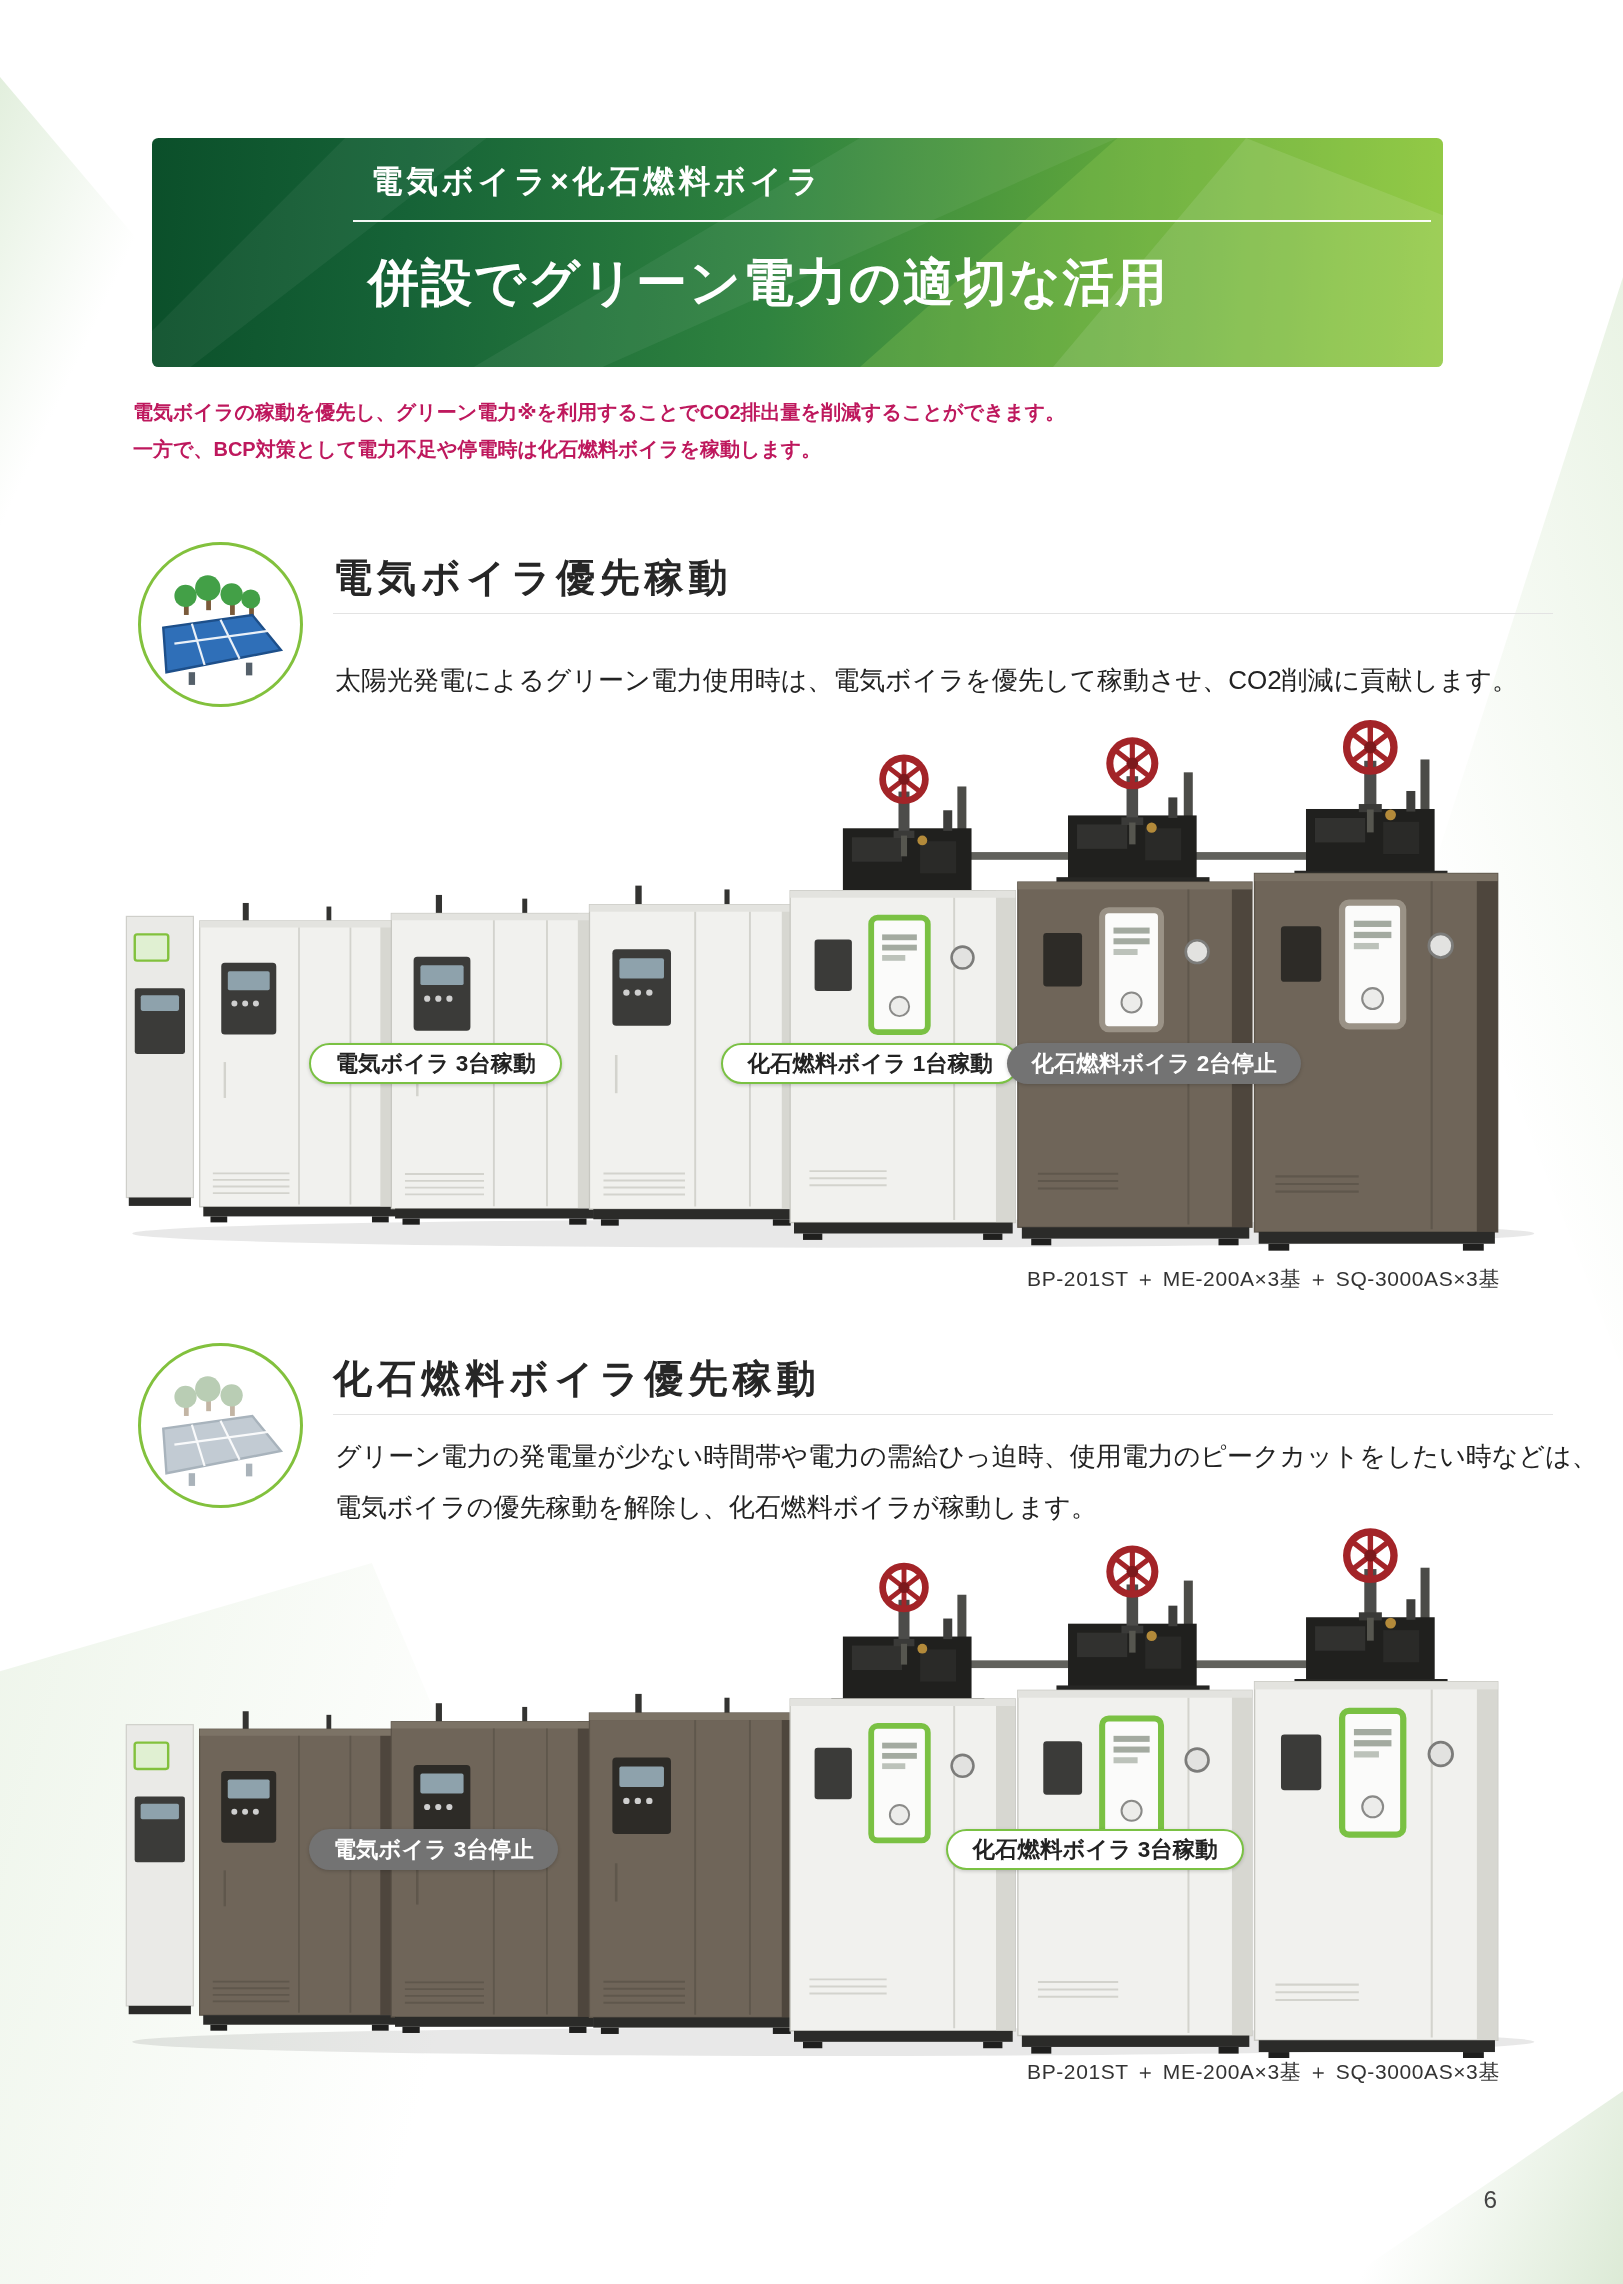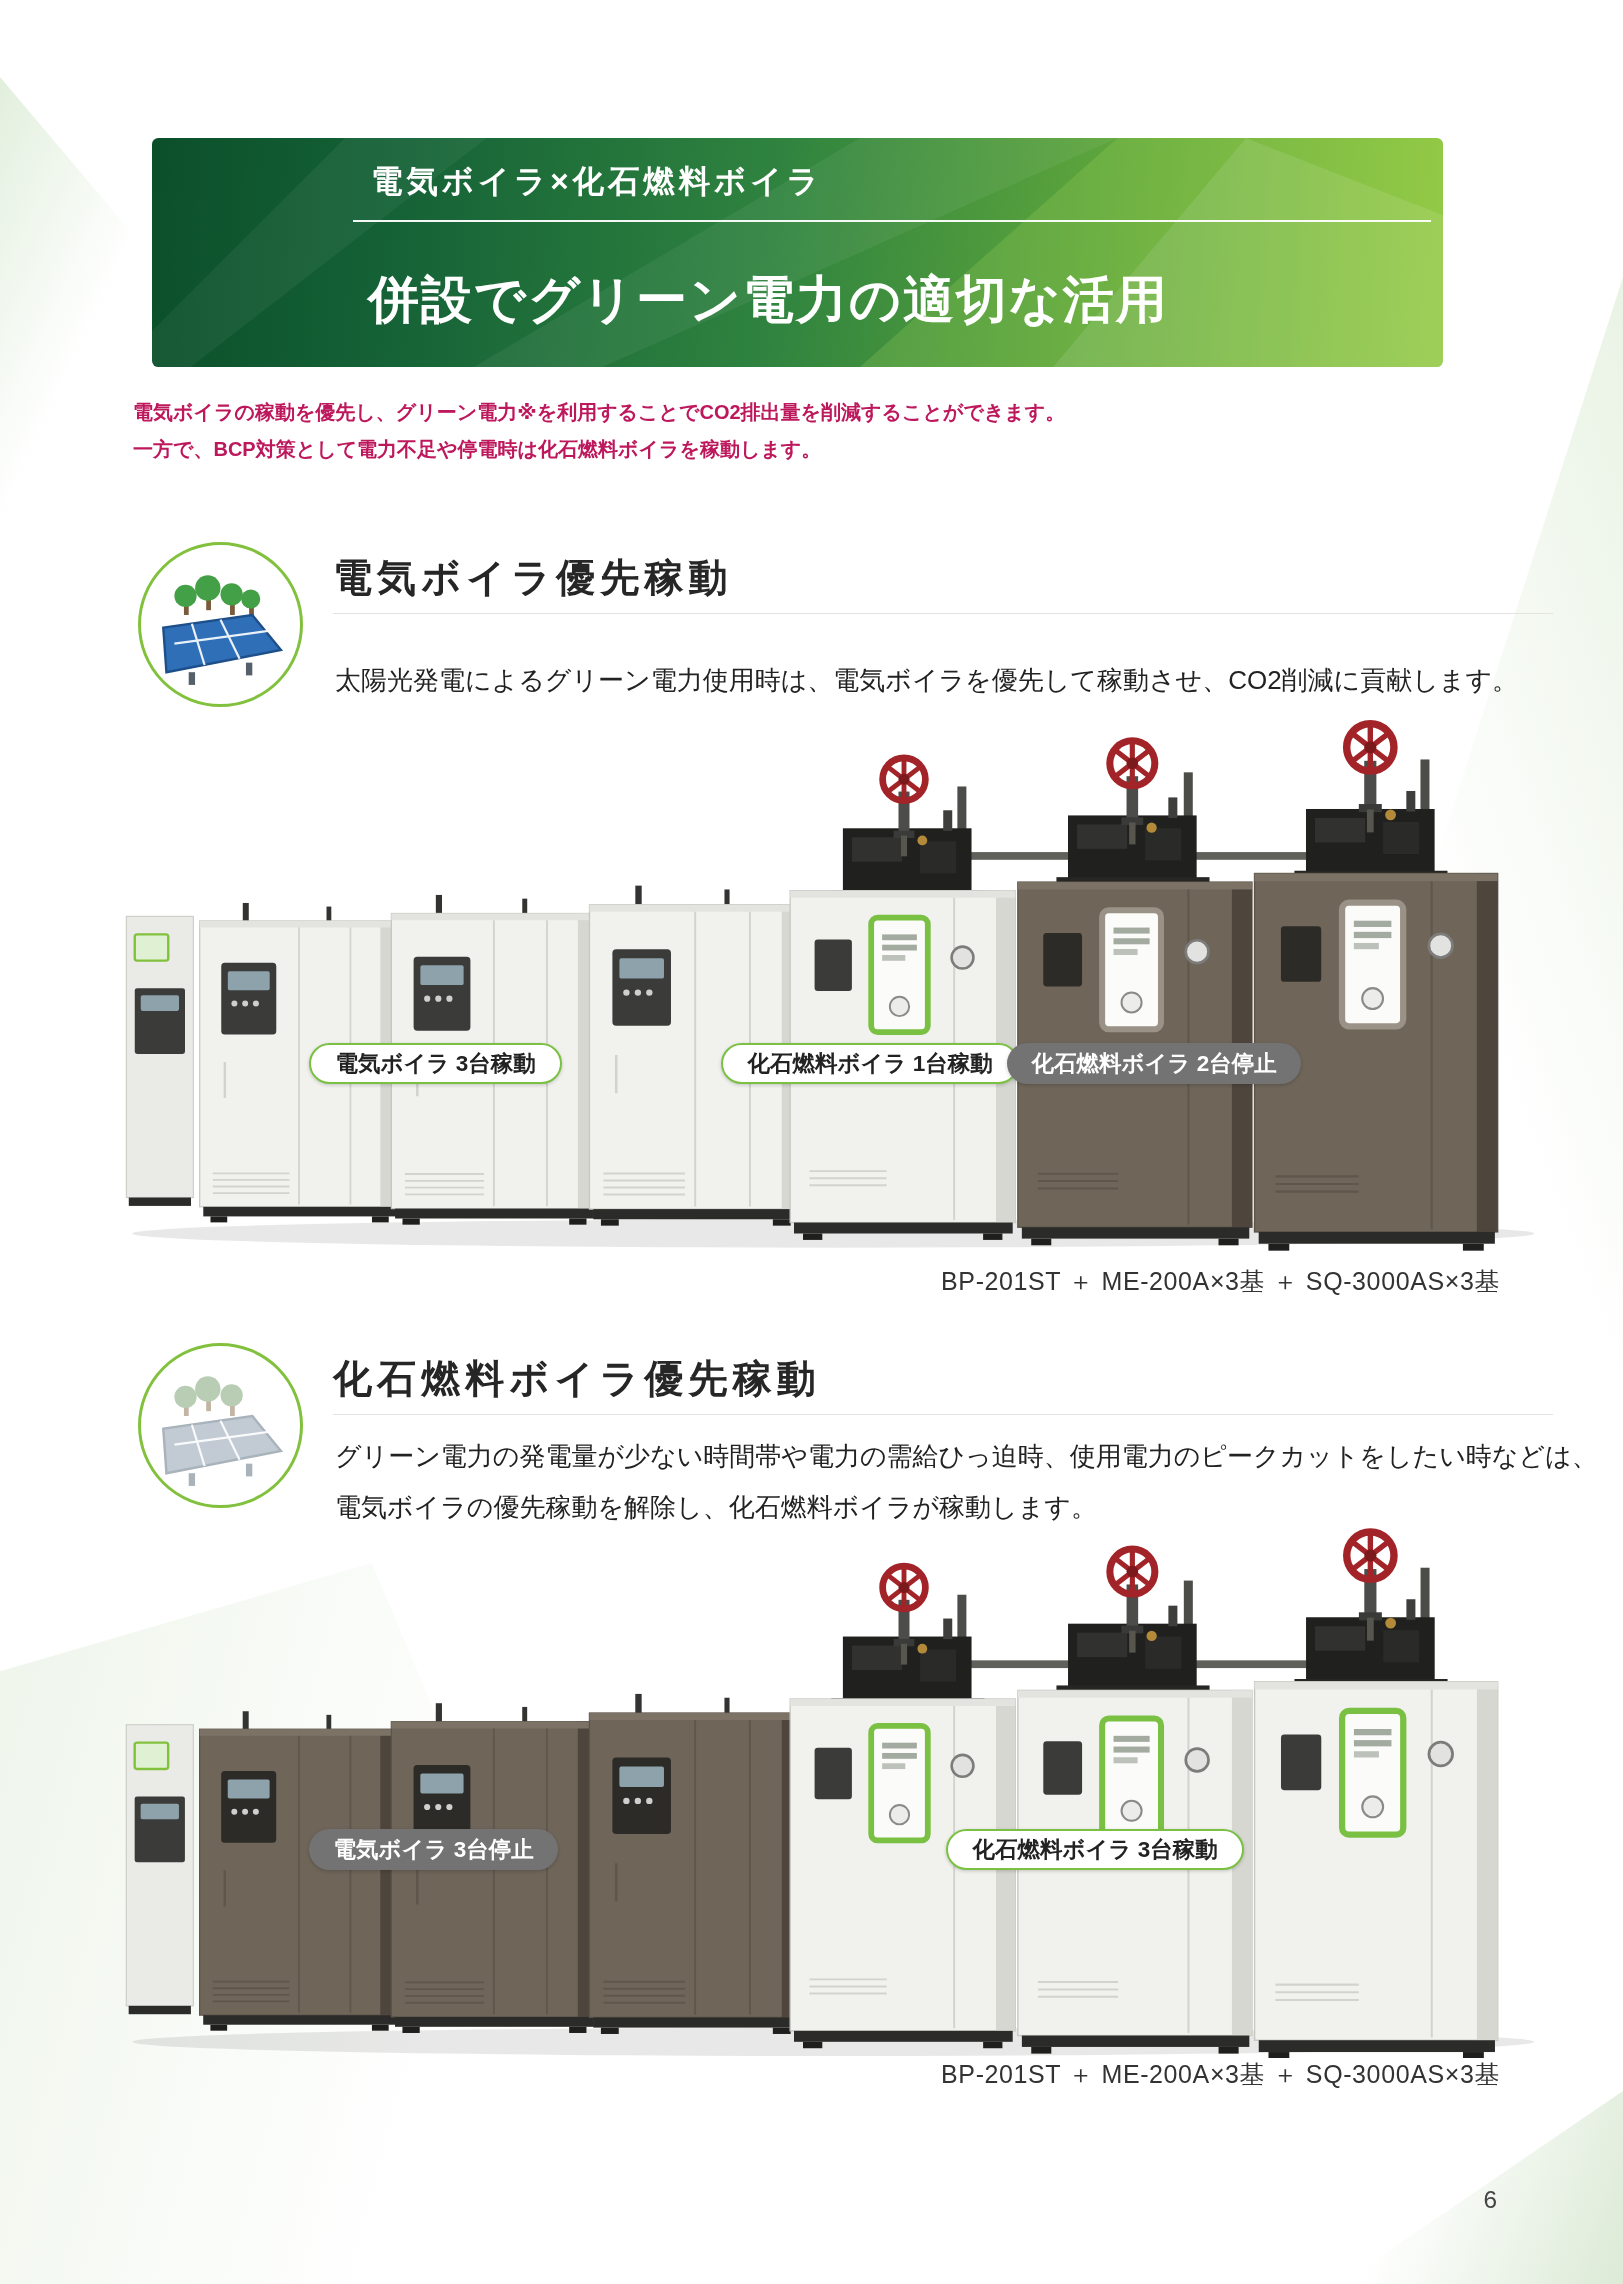--- a/index.html
+++ b/index.html
@@ -31,21 +31,21 @@
   .banner-facets { position:absolute; left:0; top:0; width:100%; height:100%; }
   .point-badge { position:absolute; left:32px; top:42px; width:129px; height:142px;
     border:3.2px solid #fff; border-radius:13px; text-align:center; color:#fff; }
   .point-label { font-size:19.3px; font-weight:bold; letter-spacing:5.1px; text-indent:5.1px; margin-top:13px; }
   .point-number { font-size:69px; font-weight:bold; line-height:1.25; }
   .banner-subtitle { position:absolute; left:219px; top:23px; font-size:31.5px; font-weight:bold;
     color:#fff; letter-spacing:3.9px; }
   .banner-rule { position:absolute; left:201px; top:82px; width:1078px; height:1.9px;
     background:rgba(255,255,255,.95); }
   .banner-title { position:absolute; left:216px; top:111px; font-size:51px; font-weight:bold;
-    color:#fff; letter-spacing:1.9px;margin-top:17px; }
+    color:#fff; letter-spacing:1.9px; }
 
   
   .intro { position:absolute; left:133px; top:394px; font-size:20px; font-weight:600;
     line-height:1.85; color:#be185d; }
 
   
   .sec-icon { position:absolute; width:165px; height:165px; border-radius:50%;
     background:#fff; border:3.9px solid #82c13d; overflow:hidden; }
   .icon-1 { left:138px; top:542px; }
   .icon-2 { left:138px; top:1343px; }
@@ -71,21 +71,21 @@
   .f-stop  { --labelborder:#9a9286; }
 
   
   .pill { position:absolute; height:41px; border-radius:20.6px; font-size:22.5px; font-weight:bold;
     display:flex; align-items:center; padding:0 24.4px; white-space:nowrap; box-shadow:0 1.3px 3.9px rgba(0,0,0,.18); }
   .pill-active { background:#fff; border:2.6px solid #7ac143; color:#222; }
   .pill-stopped { background:#737373; color:#fff; }
   .pA { left:193px; top:353px; } .pB { left:605px; top:353px; } .pC { left:891px; top:353px; }
   .pD { left:193px; top:318px; } .pE { left:830px; top:318px; }
 
-  .caption { position:absolute; right:123px; font-size:25px; color:#333; letter-spacing:0.6px; }
+  .caption { position:absolute; right:123px; font-size:21px; color:#333; letter-spacing:0.6px; }
   .c1 { top:1265px; } .c2 { top:2058px; }
 
   .page-num { position:absolute; right:126px; top:2186px; font-size:24.4px; color:#444; }
 </style>
 </head>
 <body>
 
 <svg width="0" height="0" style="position:absolute" aria-hidden="true">
   <defs>
     <g id="slim-cab">

